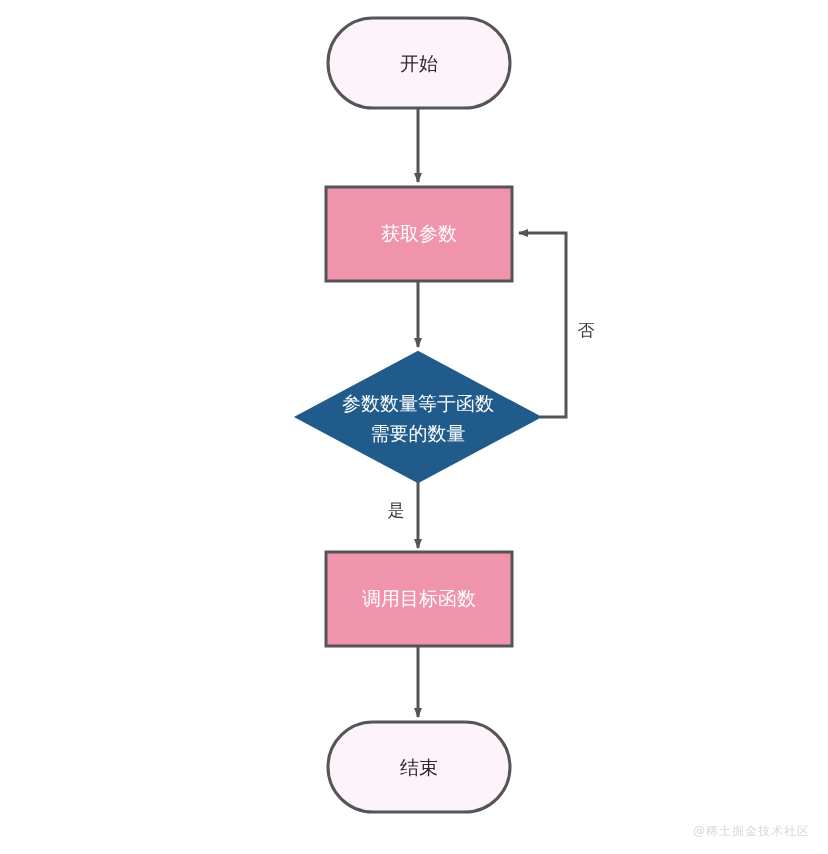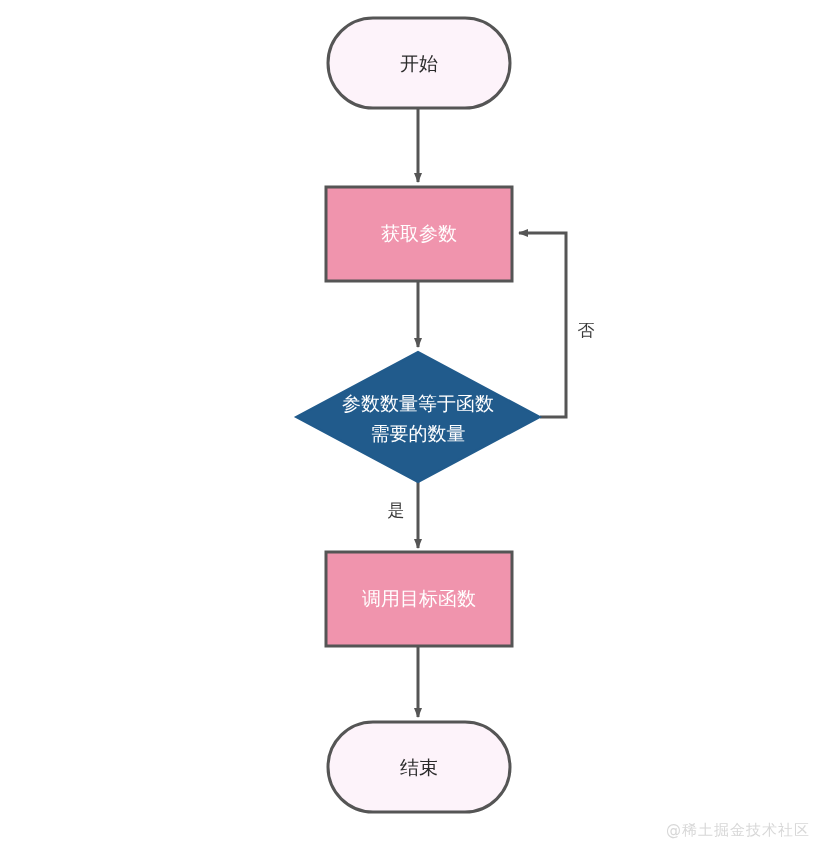--- a/index.html
+++ b/index.html
@@ -40,21 +40,21 @@
     font-family: "DejaVu Sans", "Liberation Sans", sans-serif;
     font-size: 17px;
     text-anchor: middle;
     dominant-baseline: middle;
   }
   .watermark-text {
     position: absolute;
     right: 18px;
     bottom: 14px;
     color: #d8d8d8;
-    font-size: 15px;
+    font-size: 12px;
     letter-spacing: 1px;
     font-family: "DejaVu Sans", "Liberation Sans", sans-serif;
     white-space: nowrap;
     user-select: none;
   }
 </style>
 </head>
 <body>
 
 <svg id="flowchart-canvas" viewBox="0 0 828 854" xmlns="http://www.w3.org/2000/svg">

